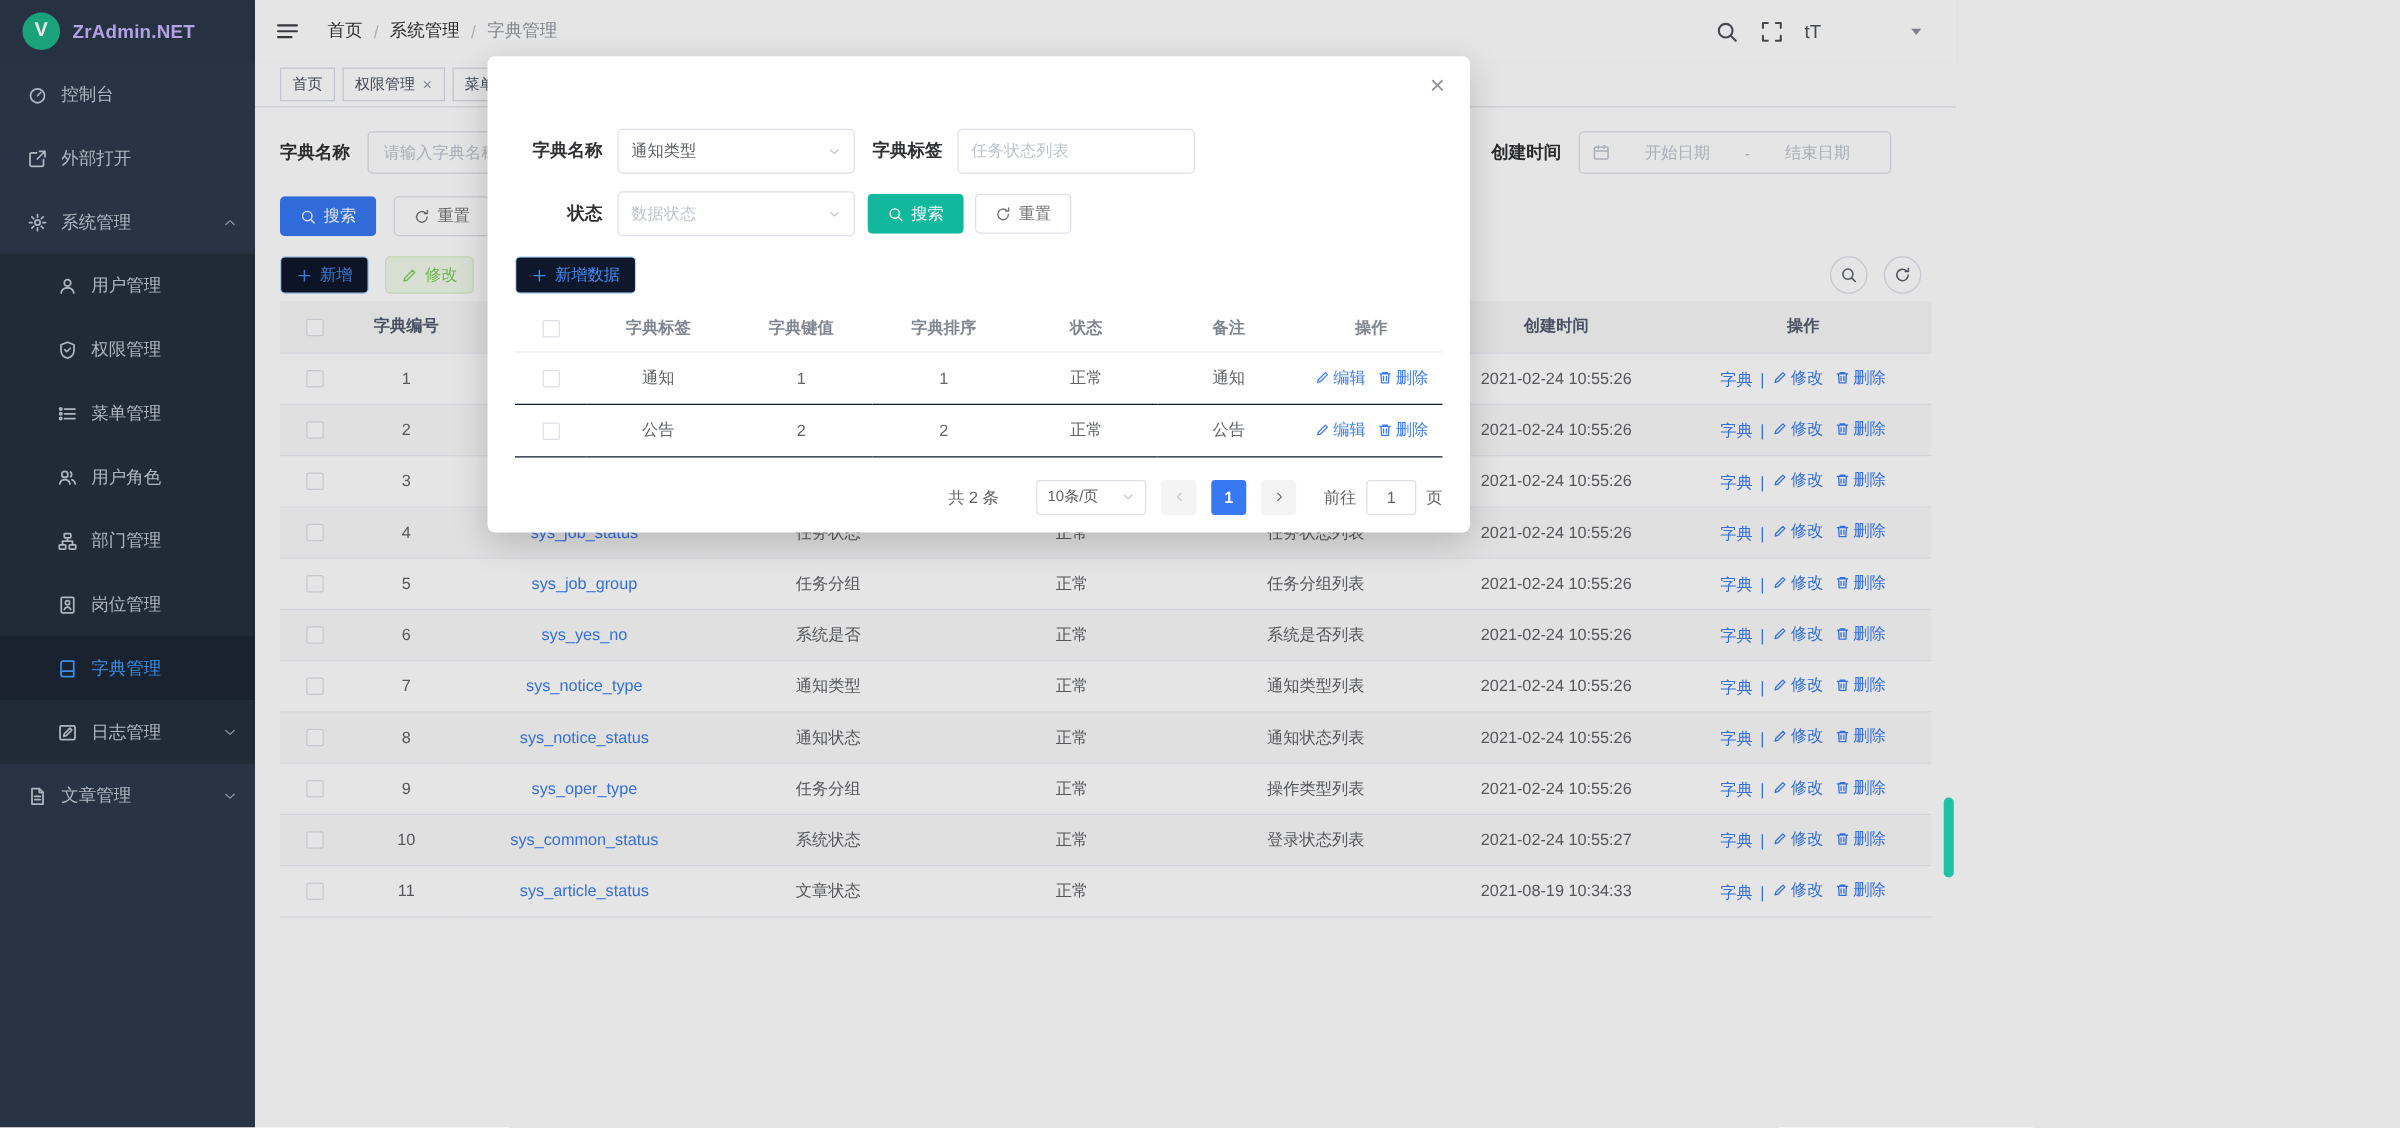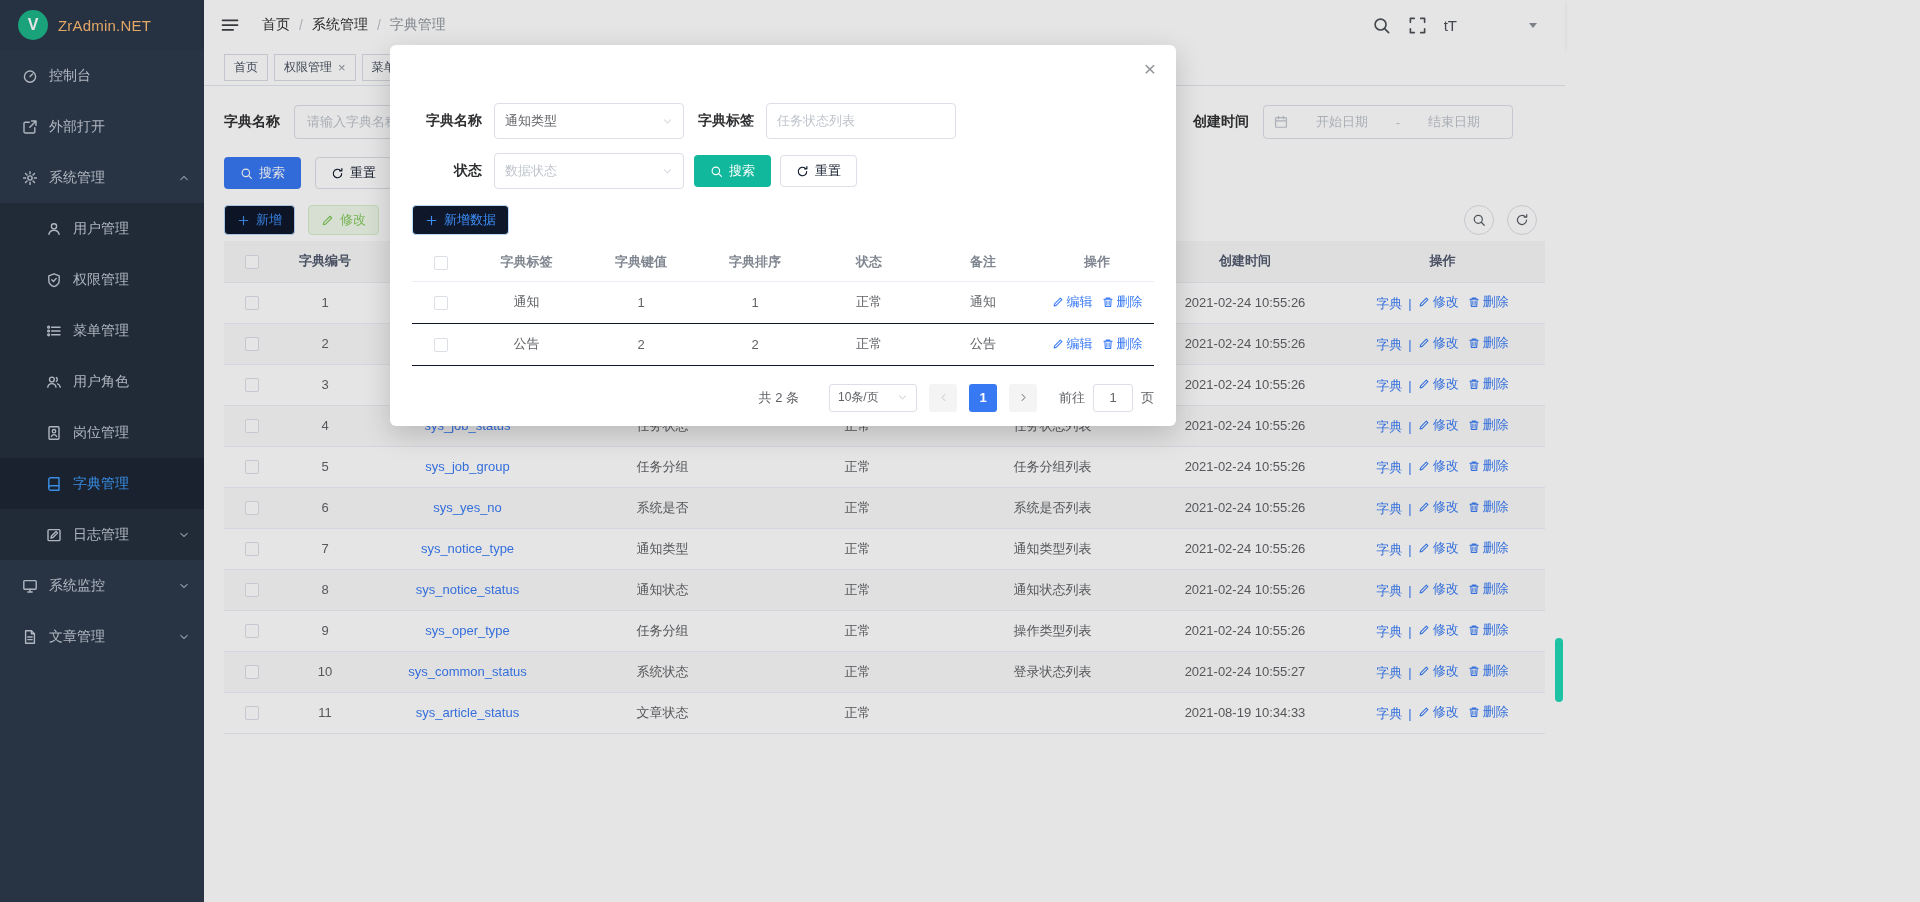--- a/index.html
+++ b/index.html
@@ -9,21 +9,21 @@
   .ic{fill:none;stroke:currentColor;stroke-width:1.4;stroke-linecap:round;stroke-linejoin:round;display:block}
   .icon-slot{display:inline-flex;align-items:center;justify-content:center;flex:none}
   .icon-slot .ic{width:100%;height:100%}
   button{font-family:Liberation Sans, sans-serif;border:none;background:none;cursor:pointer}
 
   
   .sidebar{position:absolute;left:0;top:0;width:204px;height:902px;background:#2d3a4b;z-index:1}
   .logo{height:50px;display:flex;align-items:center;gap:10px;padding-left:18px;background:#2b3749;cursor:pointer}
   .logo-badge{width:30px;height:30px;border-radius:50%;background:#1db58a;color:#fff;font-weight:700;
     display:flex;align-items:center;justify-content:center;font-size:16px}
-  .logo-text{color:#fdba74;font-size:15px;font-weight:400;letter-spacing:.2px}
+  .logo-text{color:#c4b5fd;font-size:15px;font-weight:700;letter-spacing:.2px}
   .menu-item{height:51px;display:flex;align-items:center;gap:11px;padding:0 14px 0 22px;
     color:#c3cbd6;font-size:14px;cursor:pointer}
   .menu-item .mi-ic{width:16px;height:16px}
   .mi-label{flex:1;white-space:nowrap;overflow:hidden}
   .mi-arrow{width:12px;height:12px;opacity:.75}
   .submenu{background:#24303e}
   .menu-item.child{padding-left:46px}
   .menu-item.active{color:#409eff;background:#1c2634}
 
   
@@ -65,21 +65,21 @@
     display:flex;align-items:center;gap:6px;padding:0 10px;font-size:13px;color:#bfc4cc}
   .ds{width:14px;height:14px;color:#c0c4cc}
   .date-part{flex:1;text-align:center}
 
   .btn-row{margin-top:18px;display:flex;gap:14px}
   .btn{height:32px;display:inline-flex;align-items:center;gap:6px;padding:0 15px;border-radius:4px;
     font-size:13px;border:1px solid transparent}
   .btn.sm{height:30px;padding:0 12px}
   .bs{width:13px;height:13px}
   .btn-primary{background:#3778f3;color:#fff}
-  .btn-default{background:#fff;border-color:#dcdfe6;color:#0f172a}
+  .btn-default{background:#fff;border-color:#dcdfe6;color:#737373}
   .btn-teal{background:#12b89b;color:#fff}
   .btn-plain-blue{background:#0f172a;border-color:#b9dcff;color:#3e8ef7}
   .btn-plain-green{background:#f0f9eb;border-color:#d8eec7;color:#82c95d}
 
   .toolbar-row{margin-top:16px;display:flex;gap:13px;align-items:center}
   .tool-circles{margin-left:auto;display:flex;gap:13px;margin-right:8px}
   .circle-btn{width:30px;height:30px;border-radius:50%;border:1px solid #dcdfe6;background:#fff;
     display:flex;align-items:center;justify-content:center;color:#5a5e66}
   .circle-btn .icon-slot{width:14px;height:14px}
 
@@ -214,20 +214,31 @@
                 <circle cx="5.9" cy="5.5" r="2.4"></circle>
                 <path d="M1.8 13.2c.4-2.3 2.1-3.6 4.1-3.6s3.7 1.3 4.1 3.6"></path>
                 <path d="M10.4 3.6a2.4 2.4 0 0 1 0 3.8M11.6 9.8c1.5.6 2.4 1.8 2.6 3.4"></path>
               </svg>
             </span>
             <span class="mi-label">用户角色</span>
           </div>
           <div class="menu-item child">
             <span class="icon-slot mi-ic">
               <svg class="ic " viewBox="0 0 16 16">
+                <rect x="5.4" y="1.8" width="5.2" height="3.4" rx=".6"></rect>
+                <rect x="1.4" y="10.8" width="5.2" height="3.4" rx=".6"></rect>
+                <rect x="9.4" y="10.8" width="5.2" height="3.4" rx=".6"></rect>
+                <path d="M8 5.2v2.6M4 10.8V7.8h8v3"></path>
+              </svg>
+            </span>
+            <span class="mi-label">部门管理</span>
+          </div>
+          <div class="menu-item child">
+            <span class="icon-slot mi-ic">
+              <svg class="ic " viewBox="0 0 16 16">
                 <rect x="3" y="1.8" width="10" height="12.4" rx="1"></rect>
                 <circle cx="8" cy="6.2" r="1.7"></circle>
                 <path d="M5.4 11.6c.5-1.3 1.5-2 2.6-2s2.1.7 2.6 2"></path>
               </svg>
             </span>
             <span class="mi-label">岗位管理</span>
           </div>
           <div class="menu-item child active">
             <span class="icon-slot mi-ic">
               <svg class="ic " viewBox="0 0 16 16">
@@ -244,34 +255,20 @@
                 <path d="M5 11l.5-2L10 4.5l1.5 1.5L7 10.5 5 11z"></path>
               </svg>
             </span>
             <span class="mi-label">日志管理</span>
             <span class="icon-slot mi-arrow">
               <svg class="ic " viewBox="0 0 16 16">
                 <path d="M3.6 5.8L8 10l4.4-4.2"></path>
               </svg>
             </span>
           </div>
-        </div>
-        <div class="menu-item">
-          <span class="icon-slot mi-ic">
-            <svg class="ic " viewBox="0 0 16 16">
-              <rect x="1.8" y="2.6" width="12.4" height="8.6" rx="1"></rect>
-              <path d="M5.8 14h4.4M8 11.2V14"></path>
-            </svg>
-          </span>
-          <span class="mi-label">系统监控</span>
-          <span class="icon-slot mi-arrow">
-            <svg class="ic " viewBox="0 0 16 16">
-              <path d="M3.6 5.8L8 10l4.4-4.2"></path>
-            </svg>
-          </span>
         </div>
         <div class="menu-item">
           <span class="icon-slot mi-ic">
             <svg class="ic " viewBox="0 0 16 16">
               <path d="M3.6 1.8h5.8l3 3v9.4H3.6z"></path>
               <path d="M9.4 1.8v3h3M5.8 8h4.4M5.8 10.6h4.4"></path>
             </svg>
           </span>
           <span class="mi-label">文章管理</span>
           <span class="icon-slot mi-arrow">

